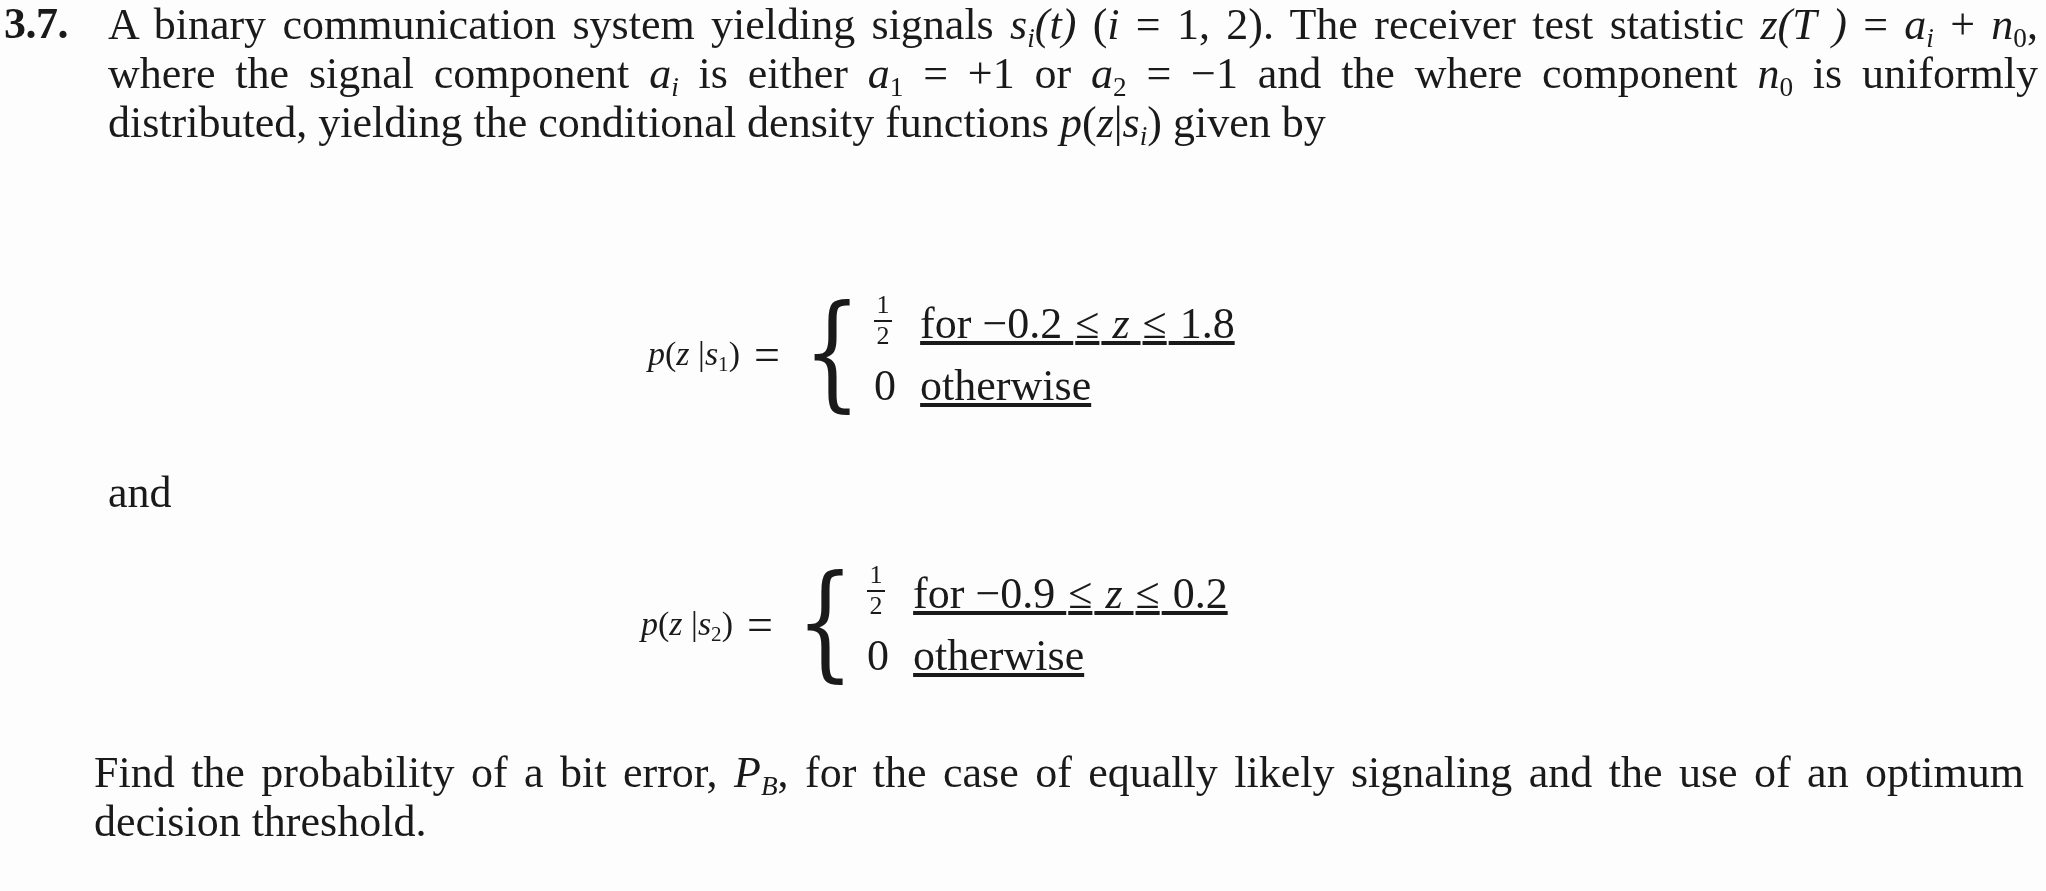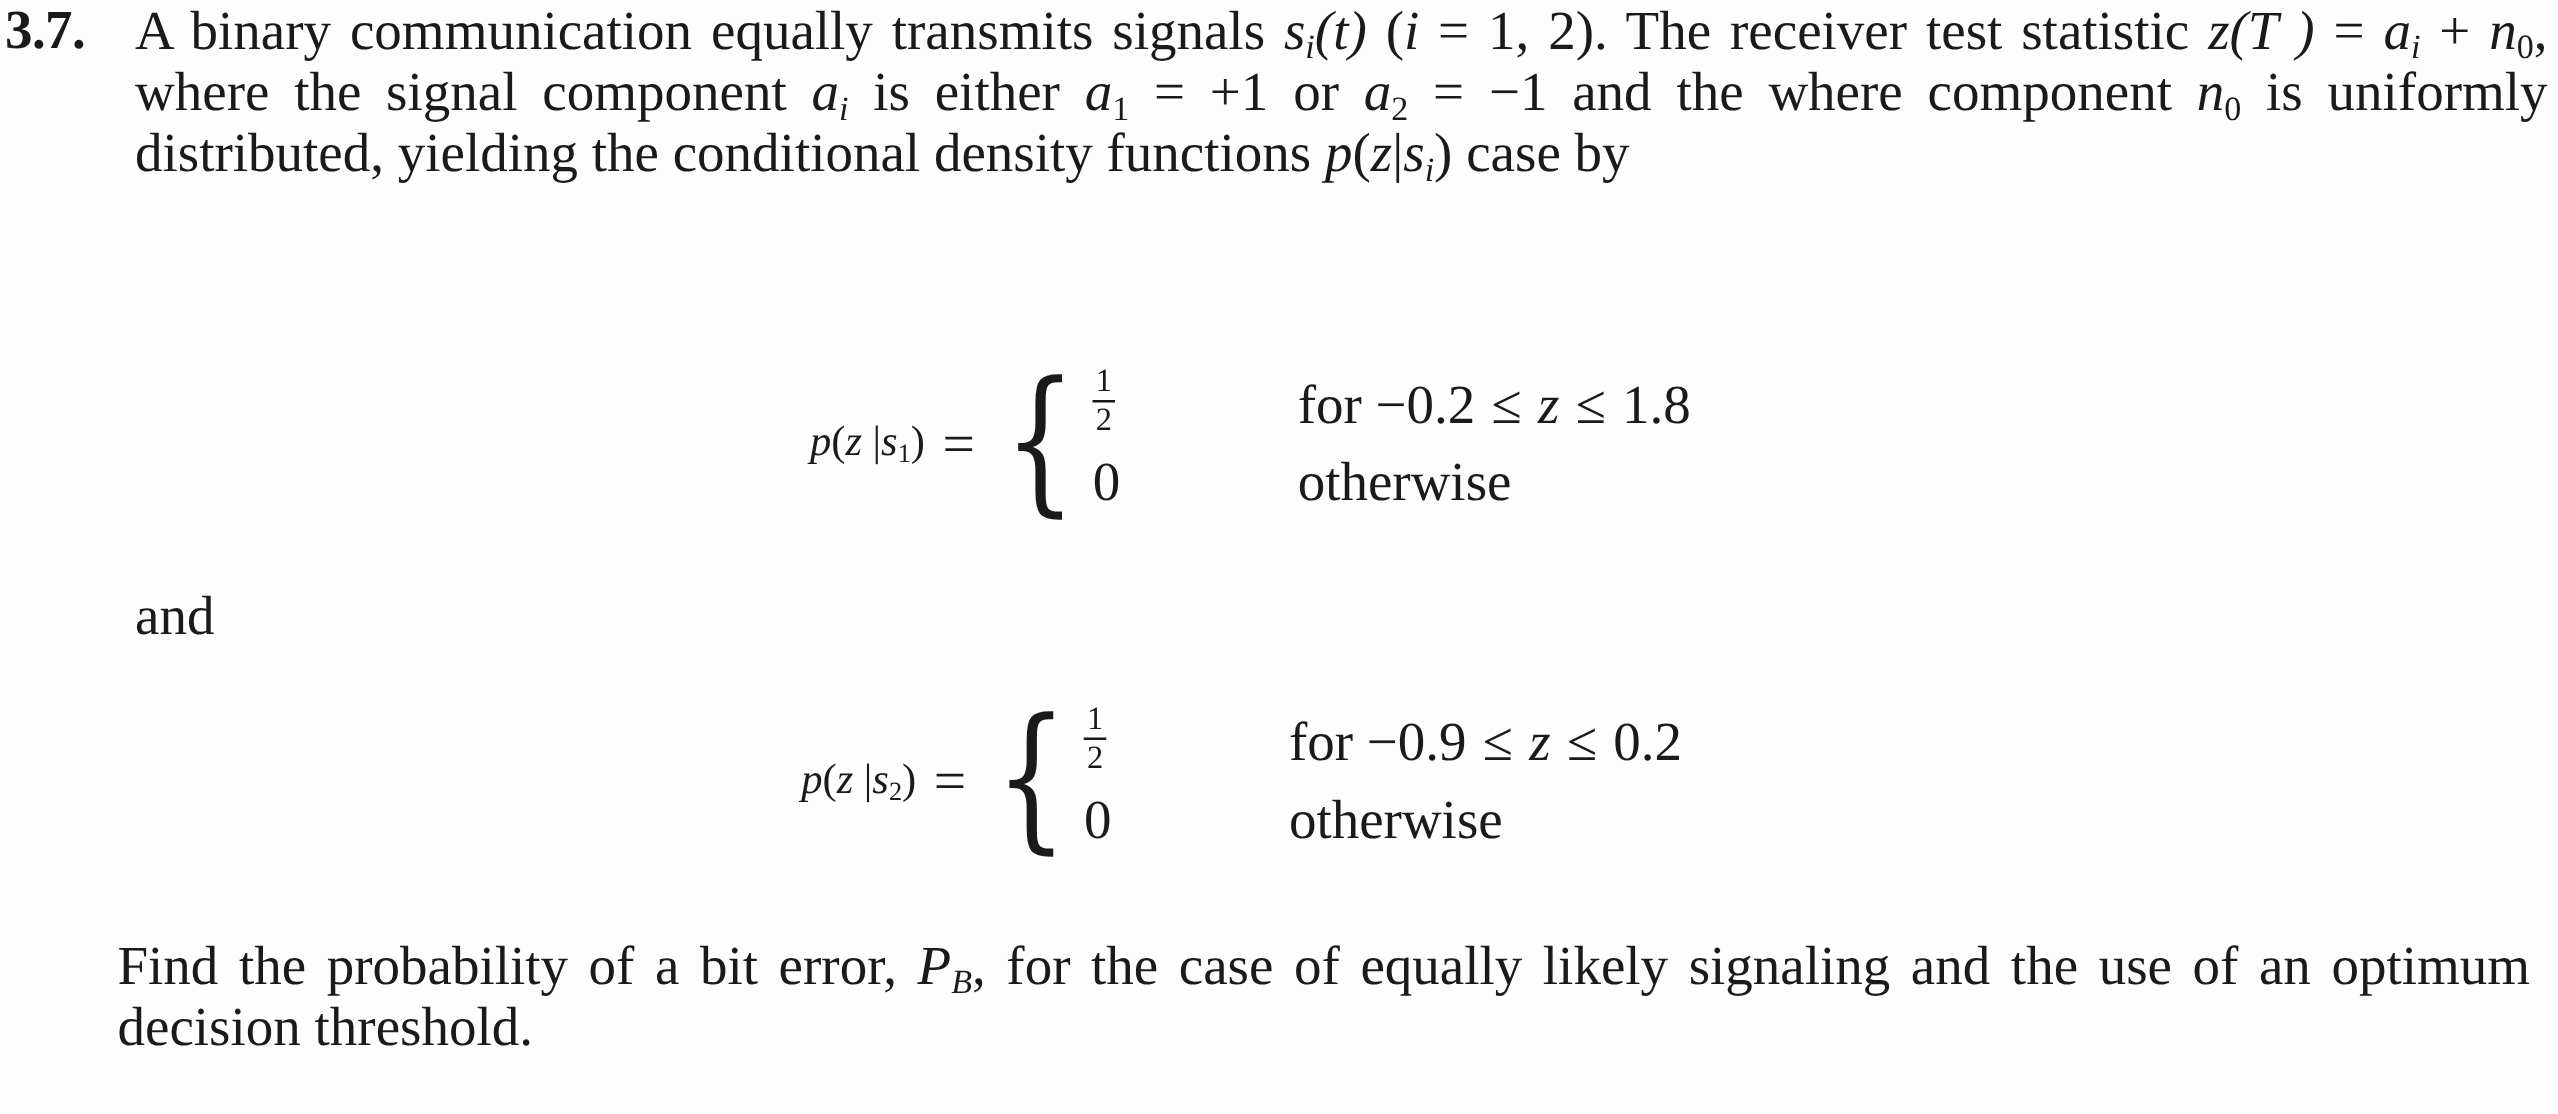--- a/index.html
+++ b/index.html
@@ -123,22 +123,22 @@
     height: 62px;
   }
   .case-val {
     width: 46px;
     display: flex;
     align-items: center;
     justify-content: flex-start;
     font-size: 44px;
   }
   .case-cond {
-    margin-left: 118px;
-    font-size: 44px;
+    font-size: 44px;
+    text-decoration: underline;
   }
 
   
   .frac {
     display: inline-flex;
     flex-direction: column;
     align-items: center;
     font-size: 26px;
     line-height: 1.02;
     vertical-align: middle;
@@ -160,26 +160,26 @@
 </head>
 <body>
 
 <div id="page">
 
   <div class="problem">
 
     <span class="prob-num">3.7.</span>
 
     <div class="para intro">
-      <span>A binary communication equally transmits signals </span><span class="mi">s</span><sub class="ms">i</sub><span class="mi">(t)</span>
+      <span>A binary communication system yielding signals </span><span class="mi">s</span><sub class="ms">i</sub><span class="mi">(t)</span>
       <span class="op">(</span><span class="mi">i</span><span class="op"> = 1, 2</span><span>). The receiver test</span>
       <span>statistic </span><span class="mi">z</span><span class="mi">(T )</span><span class="op"> = </span><span class="mi">a</span><sub class="ms">i</sub><span class="op"> + </span><span class="mi">n</span><sub class="msn">0</sub><span>, where the signal component </span><span class="mi">a</span><sub class="ms">i</sub><span> is either </span><span class="mi">a</span><sub class="msn">1</sub><span class="op"> = +1</span><span> or </span><span class="mi">a</span><sub class="msn">2</sub><span class="op"> = −1</span><span> and</span>
       <span>the where component </span><span class="mi">n</span><sub class="msn">0</sub><span> is uniformly distributed, yielding the conditional density</span>
       <span class="lastline">
-        <span>functions </span><span class="mi">p</span><span class="op">(</span><span class="mi">z</span><span class="op">|</span><span class="mi">s</span><sub class="ms">i</sub><span class="op">)</span><span> case by</span>
+        <span>functions </span><span class="mi">p</span><span class="op">(</span><span class="mi">z</span><span class="op">|</span><span class="mi">s</span><sub class="ms">i</sub><span class="op">)</span><span> given by</span>
       </span>
     </div>
 
     <div class="eq eq1">
       <span class="eq-lhs"><span class="mi">p</span><span class="op">(</span><span class="mi">z </span><span class="op">|</span><span class="mi">s</span><sub class="msn">1</sub><span class="op">)</span></span>
       <span class="eq-eq">=</span>
       <span class="brace">{</span>
       <span class="cases">
         <span class="case-row">
           <span class="case-val">

